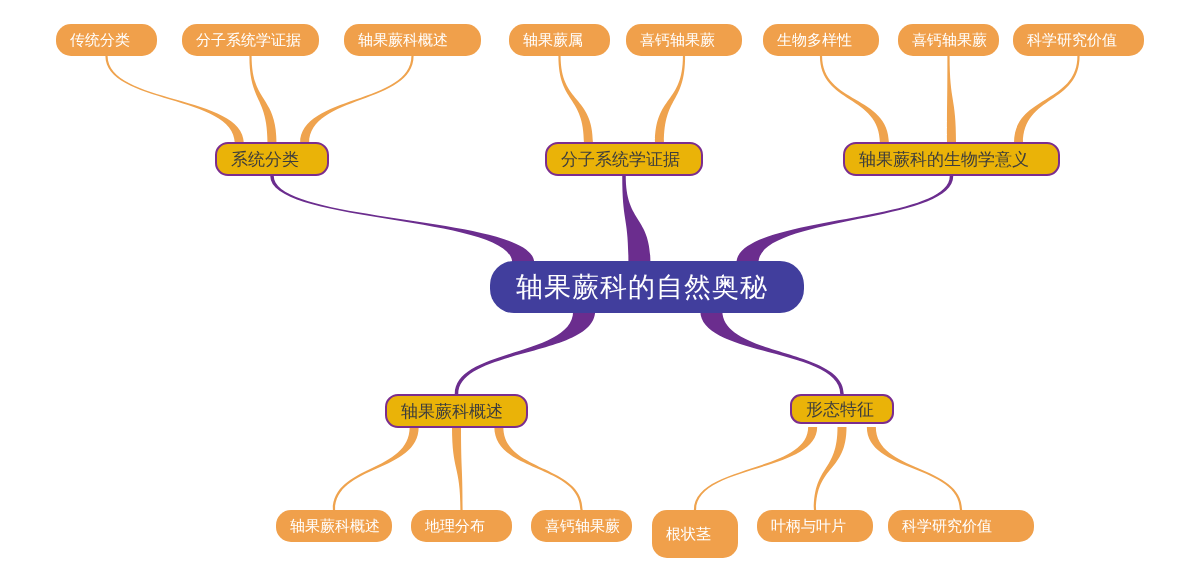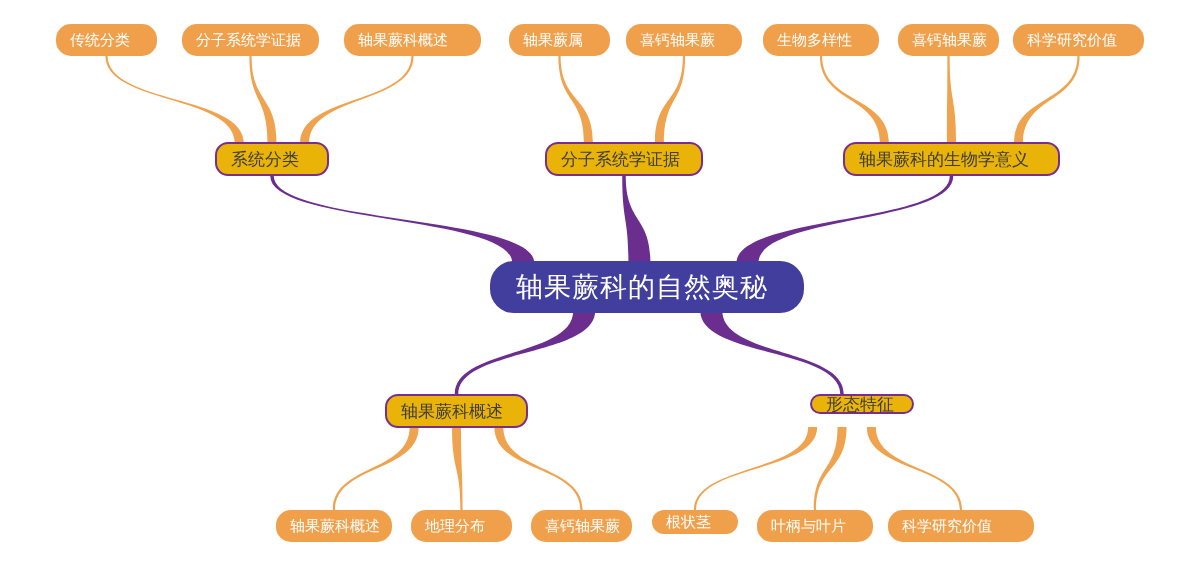--- a/index.html
+++ b/index.html
@@ -112,24 +112,24 @@
       </div>
       <div class="node leaf" style="left: 276px; top: 510px; width: 116px; height: 32px;">
         <span>轴果蕨科概述</span>
       </div>
       <div class="node leaf" style="left: 411px; top: 510px; width: 101px; height: 32px; font-family: Liberation Mono, monospace;">
         <span>地理分布</span>
       </div>
       <div class="node leaf" style="left: 531px; top: 510px; width: 101px; height: 32px;">
         <span>喜钙轴果蕨</span>
       </div>
-      <div class="node branch" style="left: 810px; top: 394px; width: 104px; height: 20px; border-radius: 11px;">
+      <div class="node branch" style="left: 790px; top: 394px; width: 104px; height: 30px; border-radius: 11px;">
         <span>形态特征</span>
       </div>
-      <div class="node leaf" style="left: 652px; top: 510px; width: 86px; height: 24px;">
+      <div class="node leaf" style="left: 652px; top: 510px; width: 86px; height: 48px;">
         <span>根状茎</span>
       </div>
       <div class="node leaf" style="left: 757px; top: 510px; width: 116px; height: 32px;">
         <span>叶柄与叶片</span>
       </div>
       <div class="node leaf" style="left: 888px; top: 510px; width: 146px; height: 32px;">
         <span>科学研究价值</span>
       </div>
     </div>
 </div>

